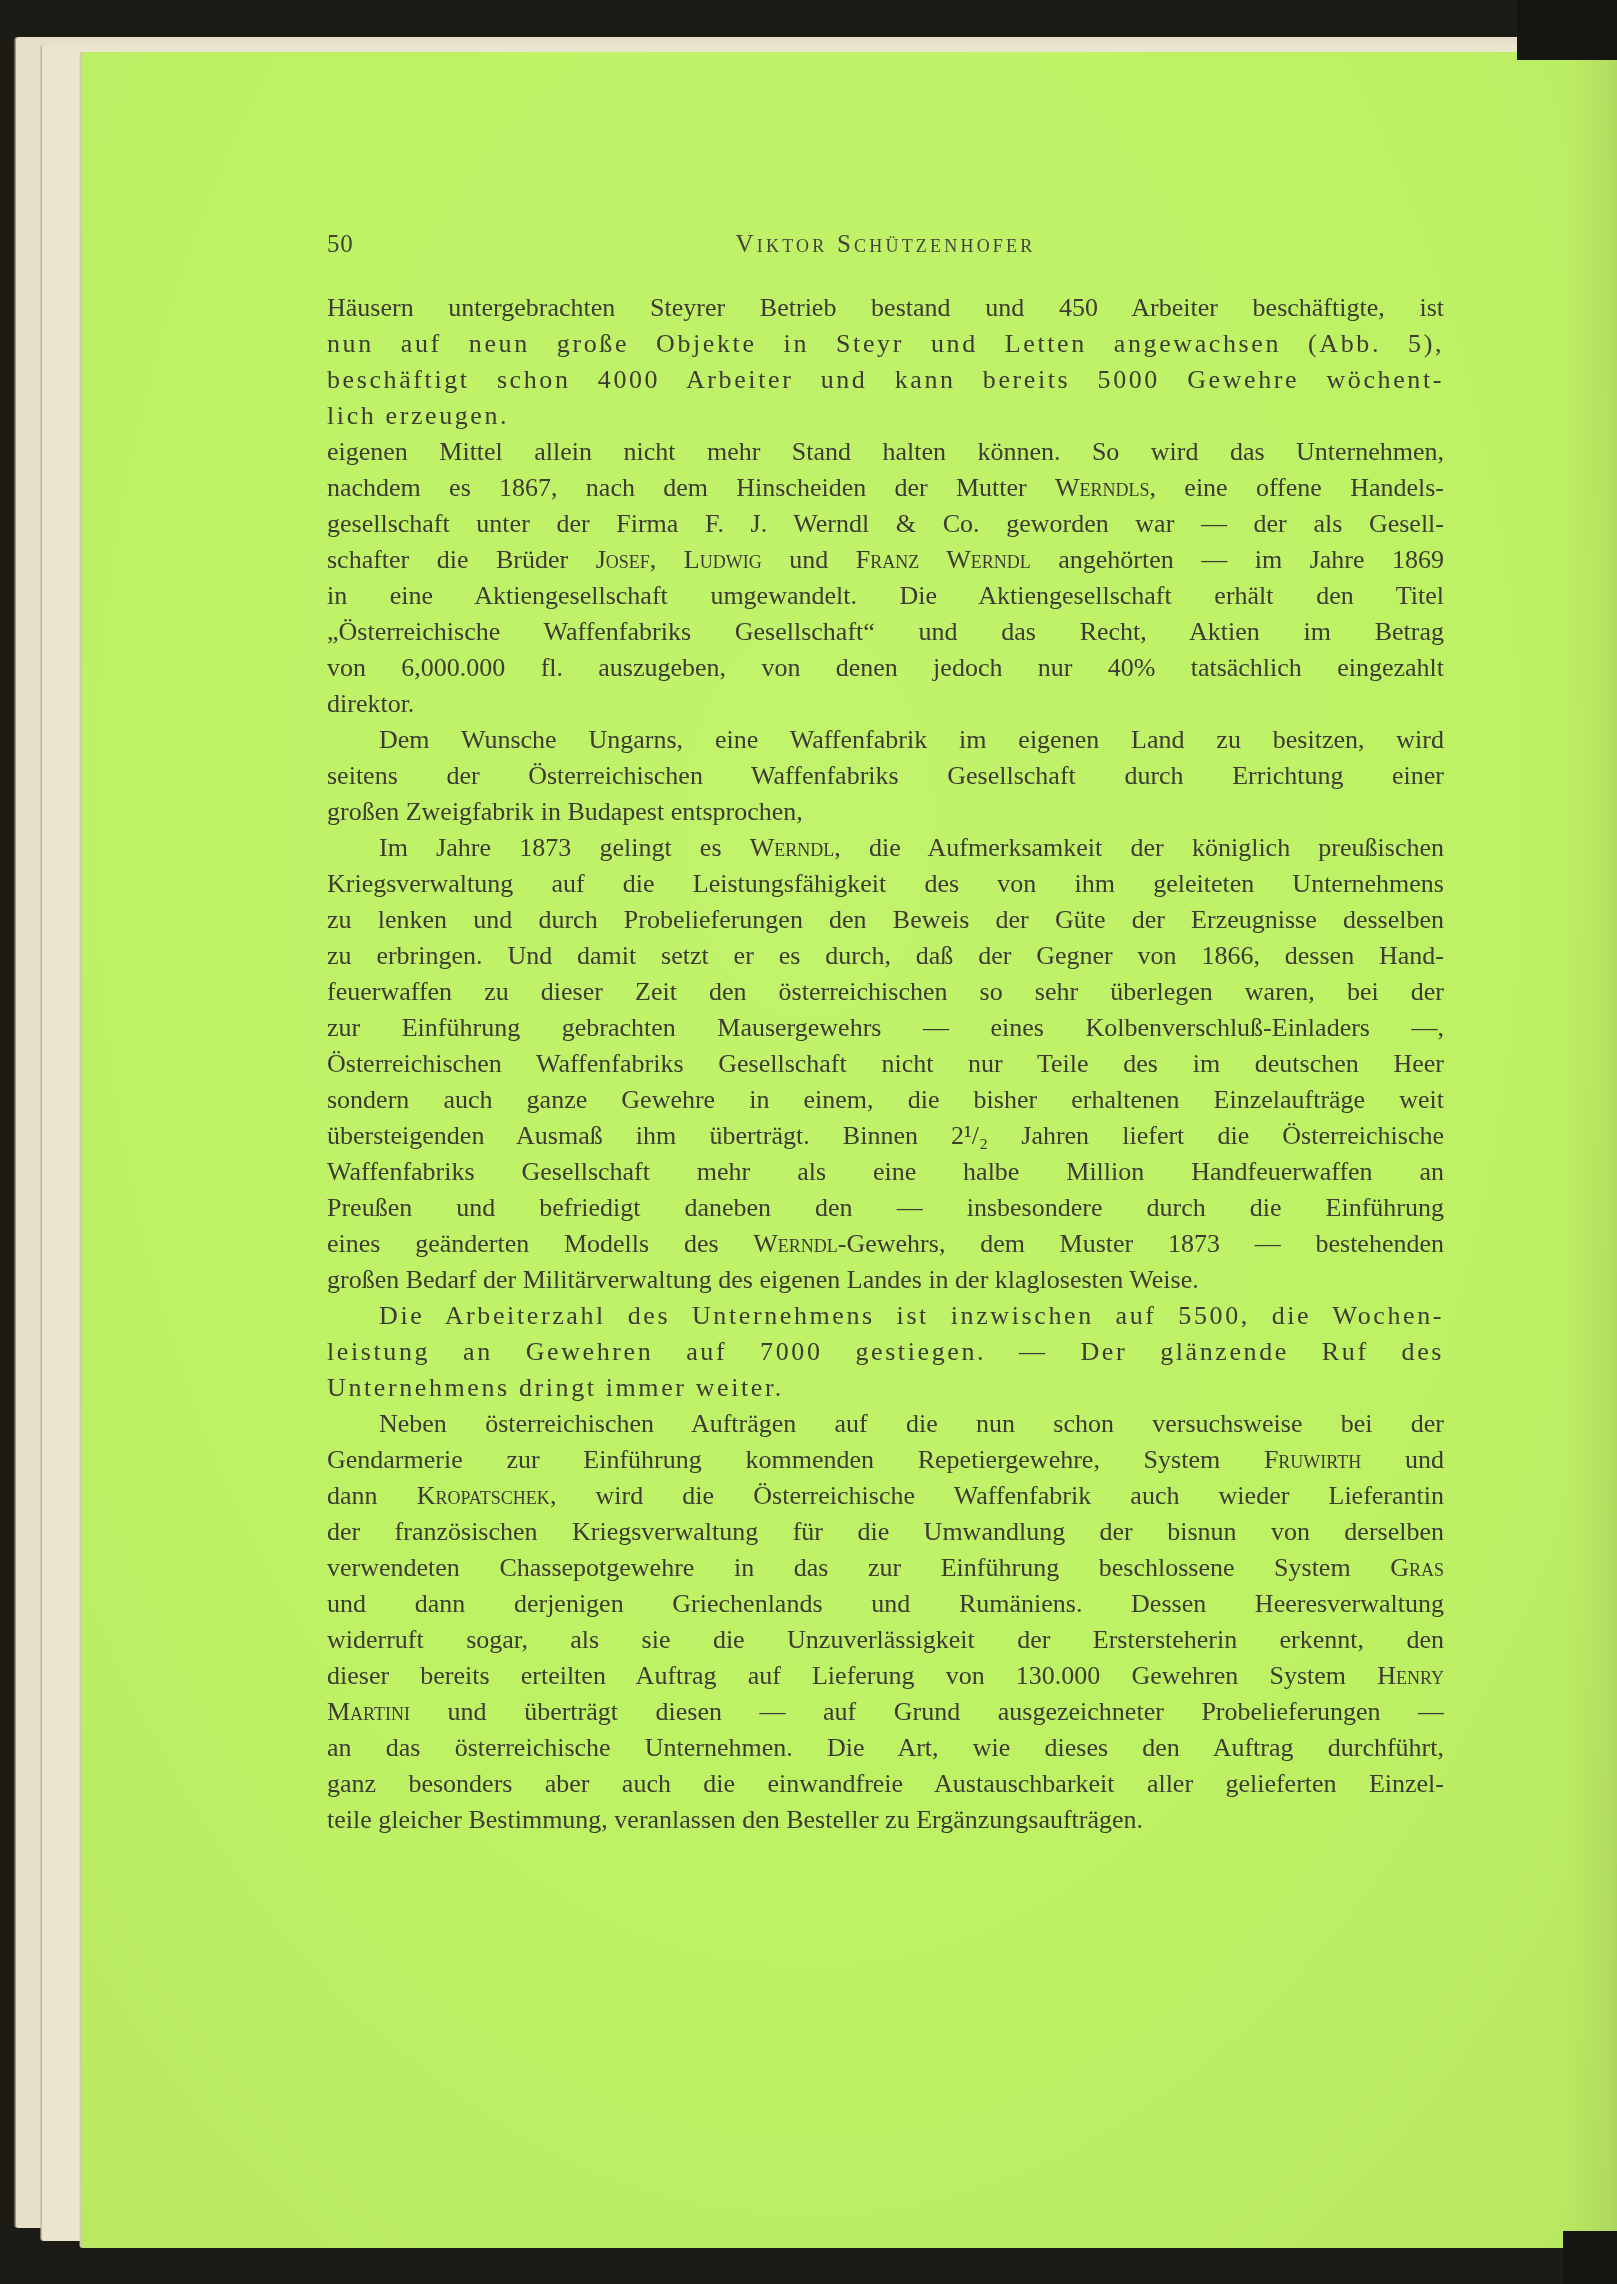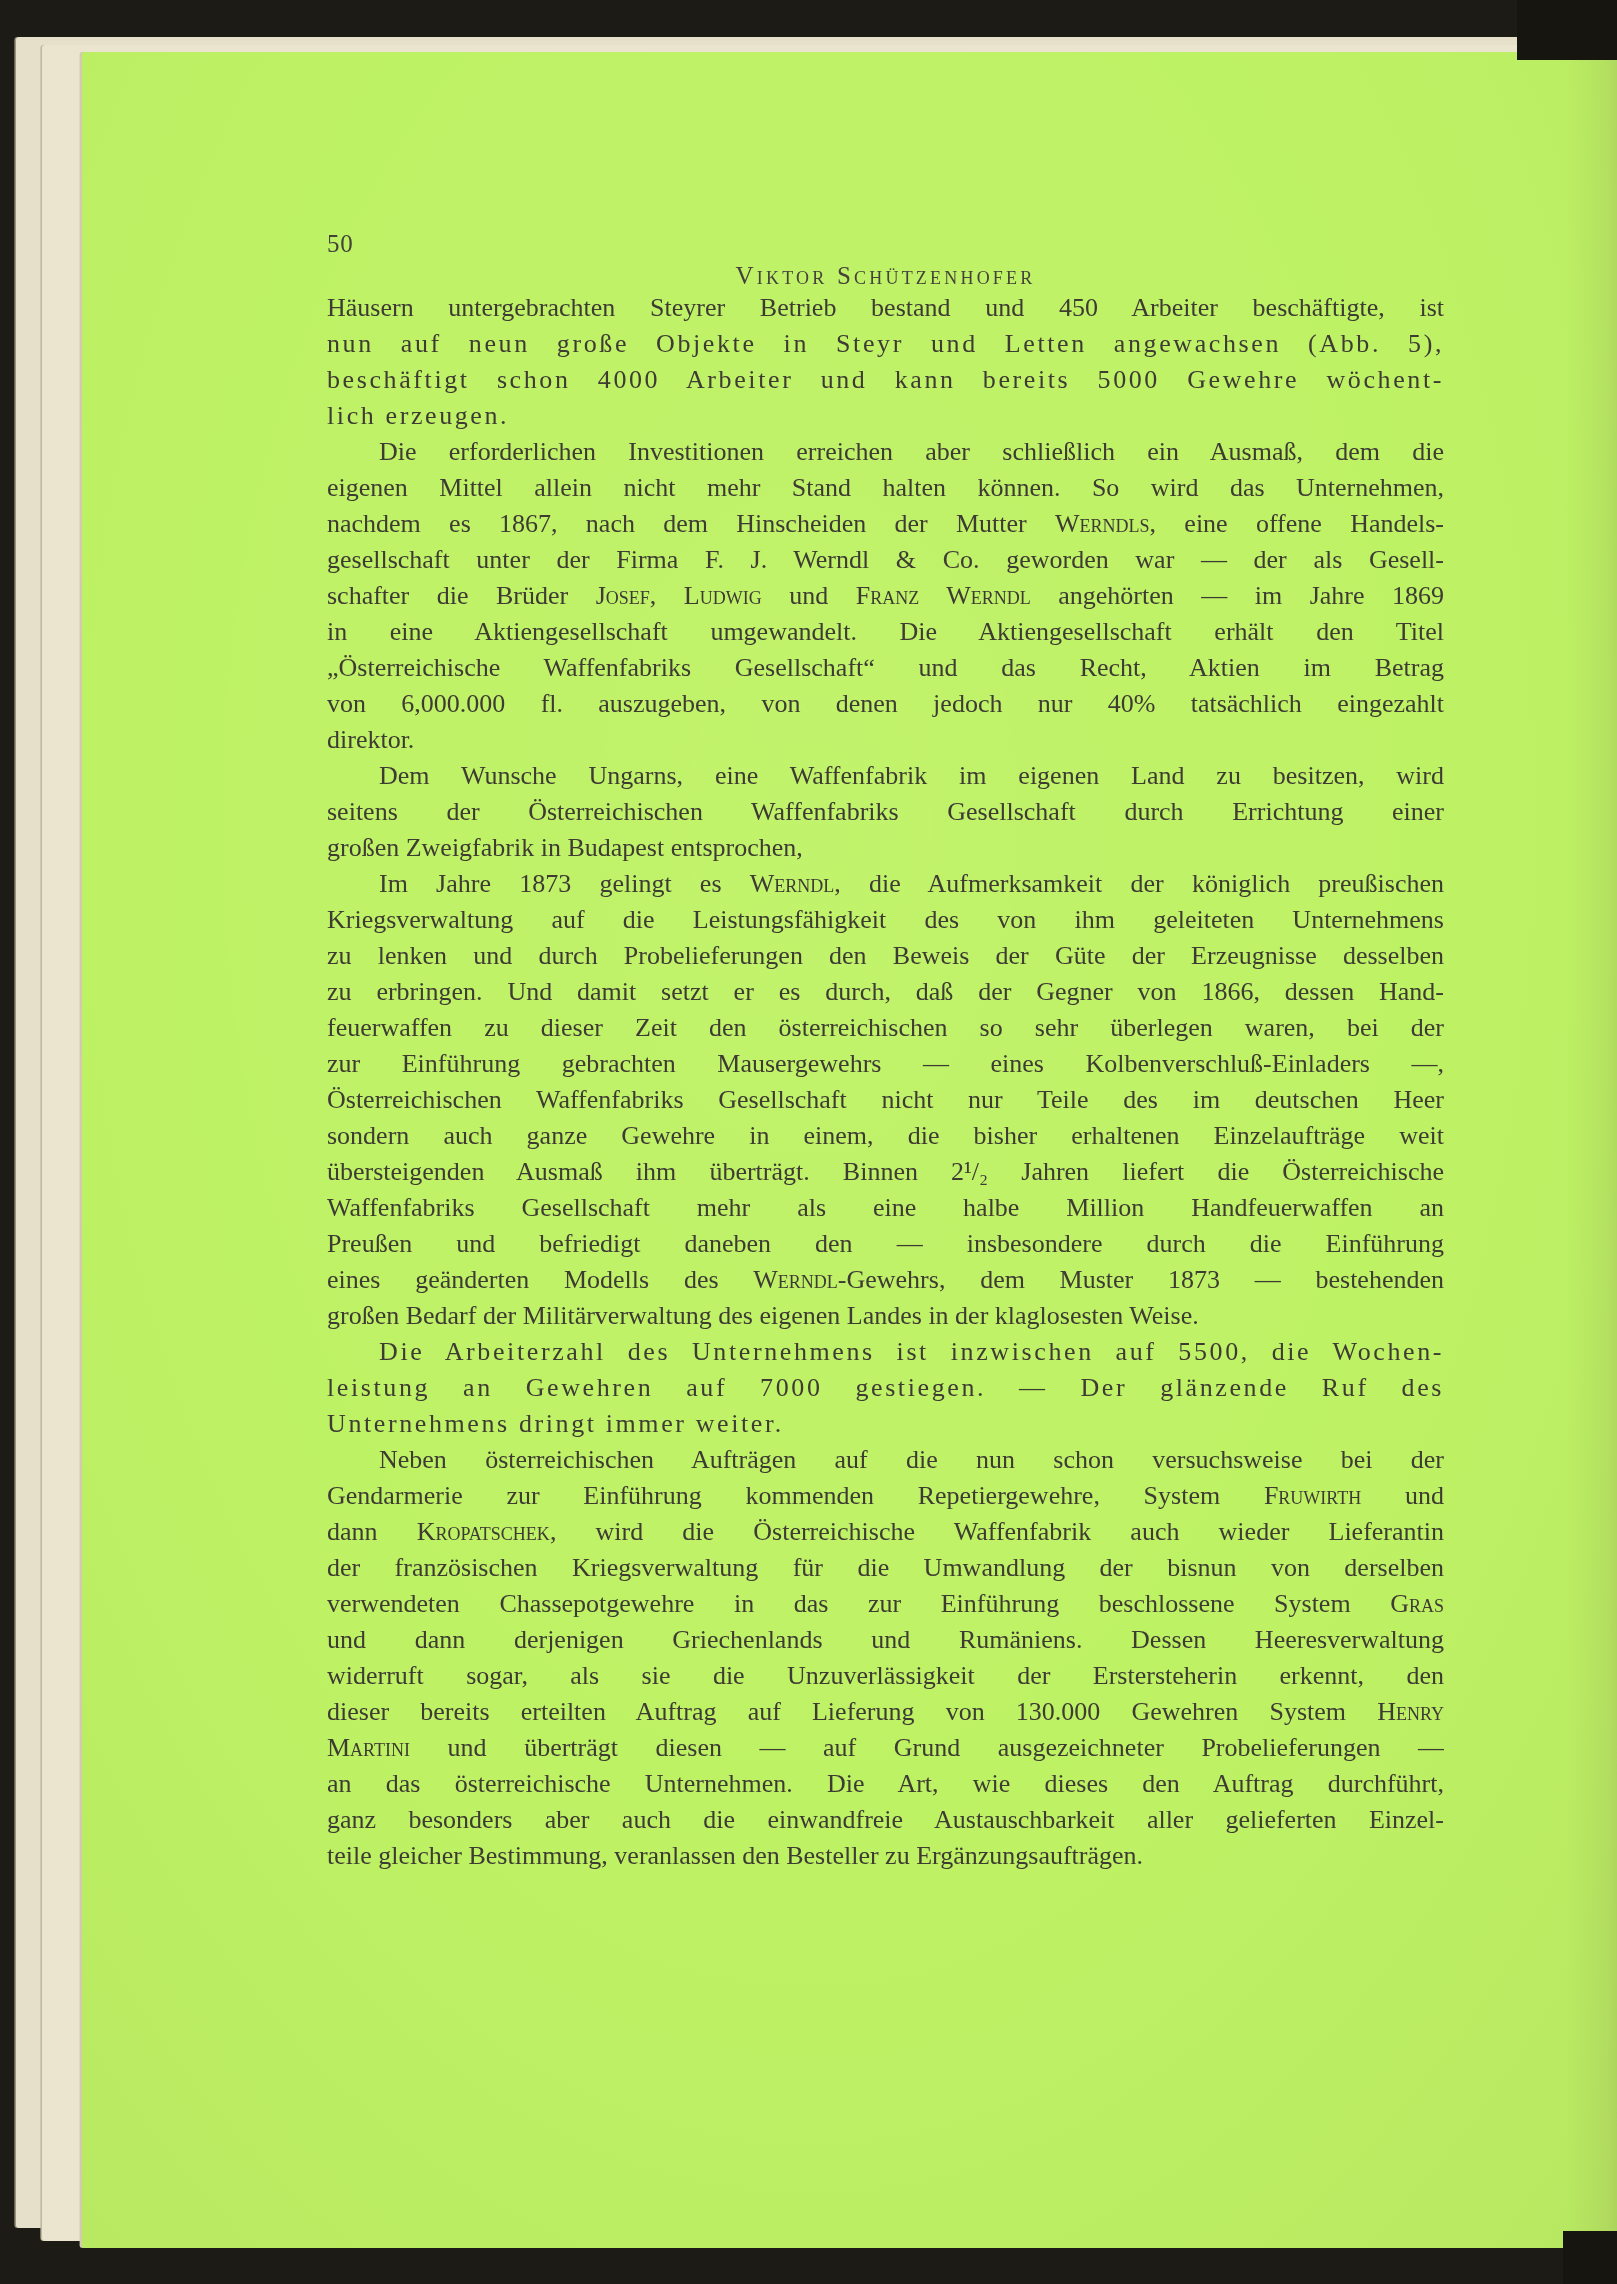--- a/index.html
+++ b/index.html
@@ -55,21 +55,21 @@
 
   
   .header-row { position: absolute; left: 245px; top: 178px; width: 1117px; height: 34px; }
   .pagenum {
     position: absolute; left: 0; top: 0;
     font-size: 25px; color: #45423a; letter-spacing: 0.8px;
   }
   .running-header {
     text-align: center; width: 100%;
     font-variant: small-caps;
-    font-size: 25px; letter-spacing: 3.2px; color: #45423a; margin-top: 32px;
+    font-size: 25px; letter-spacing: 3.2px; color: #45423a;
   }
 
   
   .body-text {
     position: absolute; left: 245px; top: 238px; width: 1117px;
     font-size: 26px; color: #3e3b33;
   }
   .para { margin: 0; }
   .line {
     height: 36px; line-height: 36px;
@@ -102,21 +102,20 @@
     </div>
 
     <div class="body-text">
         <div class="para">
           <div class="line">Häusern untergebrachten Steyrer Betrieb bestand und 450 Arbeiter beschäftigte, ist</div>
           <div class="line sp">nun auf neun große Objekte in Steyr und Letten angewachsen (Abb. 5),</div>
           <div class="line sp">beschäftigt schon 4000 Arbeiter und kann bereits 5000 Gewehre wöchent-</div>
           <div class="line sp last">lich erzeugen.</div>
         </div>
         <div class="para">
-          <div class="line ind">Die erforderlichen Investitionen erreichen aber schließlich ein Ausmaß, dem die</div>
           <div class="line">eigenen Mittel allein nicht mehr Stand halten können. So wird das Unternehmen,</div>
           <div class="line">nachdem es 1867, nach dem Hinscheiden der Mutter <span class="sc">Werndls</span>, eine offene Handels-</div>
           <div class="line">gesellschaft unter der Firma F. J. Werndl &amp; Co. geworden war — der als Gesell-</div>
           <div class="line">schafter die Brüder <span class="sc">Josef</span>, <span class="sc">Ludwig</span> und <span class="sc">Franz Werndl</span> angehörten — im Jahre 1869</div>
           <div class="line">in eine Aktiengesellschaft umgewandelt. Die Aktiengesellschaft erhält den Titel</div>
           <div class="line">„Österreichische Waffenfabriks Gesellschaft“ und das Recht, Aktien im Betrag</div>
           <div class="line">von 6,000.000 fl. auszugeben, von denen jedoch nur 40% tatsächlich eingezahlt</div>
           <div class="line last">direktor.</div>
         </div>
         <div class="para">

